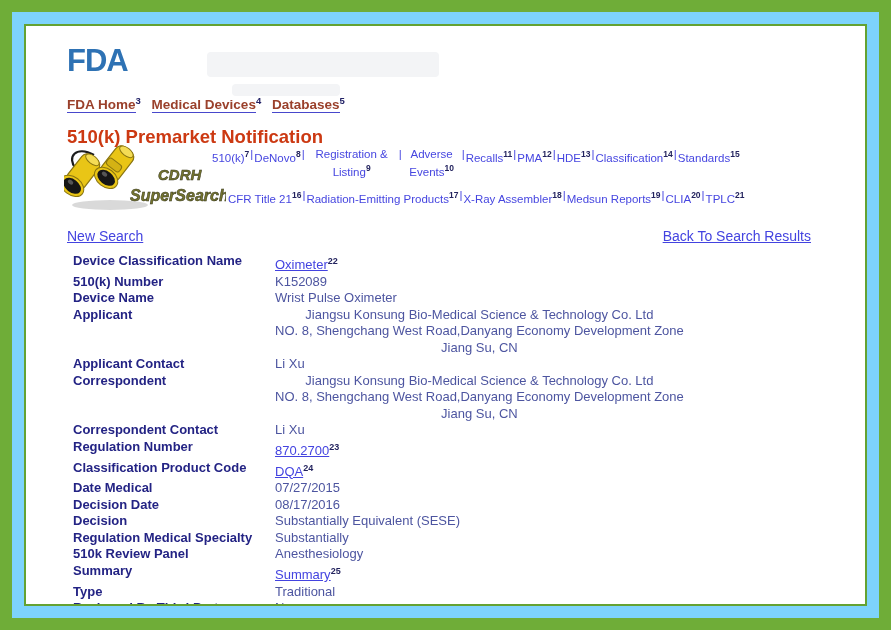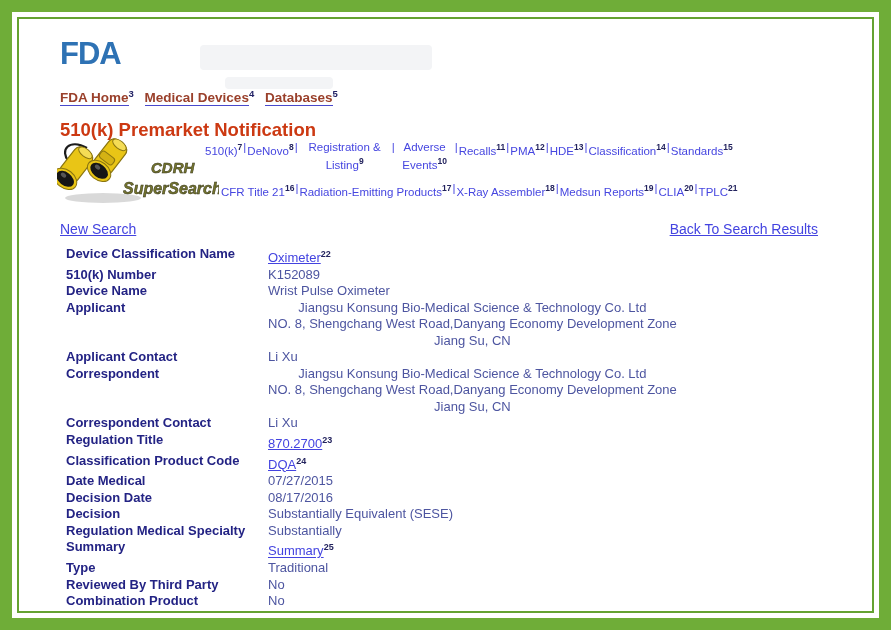--- a/index.html
+++ b/index.html
@@ -4,21 +4,21 @@
 <style>
   * { margin:0; padding:0; box-sizing:border-box; }
   body { font-family:"Liberation Sans", sans-serif; background:#fff; }
 
   .page {
     position:relative; width:891px; height:630px;
     background:#6fad38; overflow:hidden;
   }
   .gap {
     position:absolute; left:12px; top:12px; right:12px; bottom:12px;
-    background:#ffffff; padding:5px;
+    background:#7dd3fc; padding:12px;
   }
   .inner {
     position:relative; width:100%; height:100%;
     border:2px solid #64a232; background:#ffffff; overflow:hidden;
   }
 
   
   .fda-logo {
     position:absolute; left:41px; top:17px;
     font-size:31px; font-weight:bold; color:#2e72b4;
@@ -161,21 +161,21 @@
           <div>Jiang Su,  CN</div>
         </div>
       </div>
 
       <div class="drow">
         <div class="dlabel">Correspondent Contact</div>
         <div class="dvalue">Li Xu</div>
       </div>
 
       <div class="drow">
-        <div class="dlabel">Regulation Title</div>
+        <div class="dlabel">Regulation Number</div>
         <div class="dvalue"><a>870.2700</a><sup>23</sup></div>
       </div>
 
       <div class="drow">
         <div class="dlabel">Classification Product Code</div>
         <div class="dvalue"><a>DQA</a><sup>24</sup></div>
       </div>
 
       <div class="drow">
         <div class="dlabel">Date Medical</div>
@@ -190,20 +190,24 @@
       <div class="drow">
         <div class="dlabel">Decision</div>
         <div class="dvalue">Substantially Equivalent (SESE)</div>
       </div>
 
       <div class="drow">
         <div class="dlabel">Regulation Medical Specialty</div>
         <div class="dvalue">Substantially</div>
       </div>
 
+      <div class="drow">
+        <div class="dlabel">510k Review Panel</div>
+        <div class="dvalue">Anesthesiology</div>
+      </div>
 
       <div class="drow">
         <div class="dlabel">Summary</div>
         <div class="dvalue"><a>Summary</a><sup>25</sup></div>
       </div>
 
       <div class="drow">
         <div class="dlabel">Type</div>
         <div class="dvalue">Traditional</div>
       </div>

